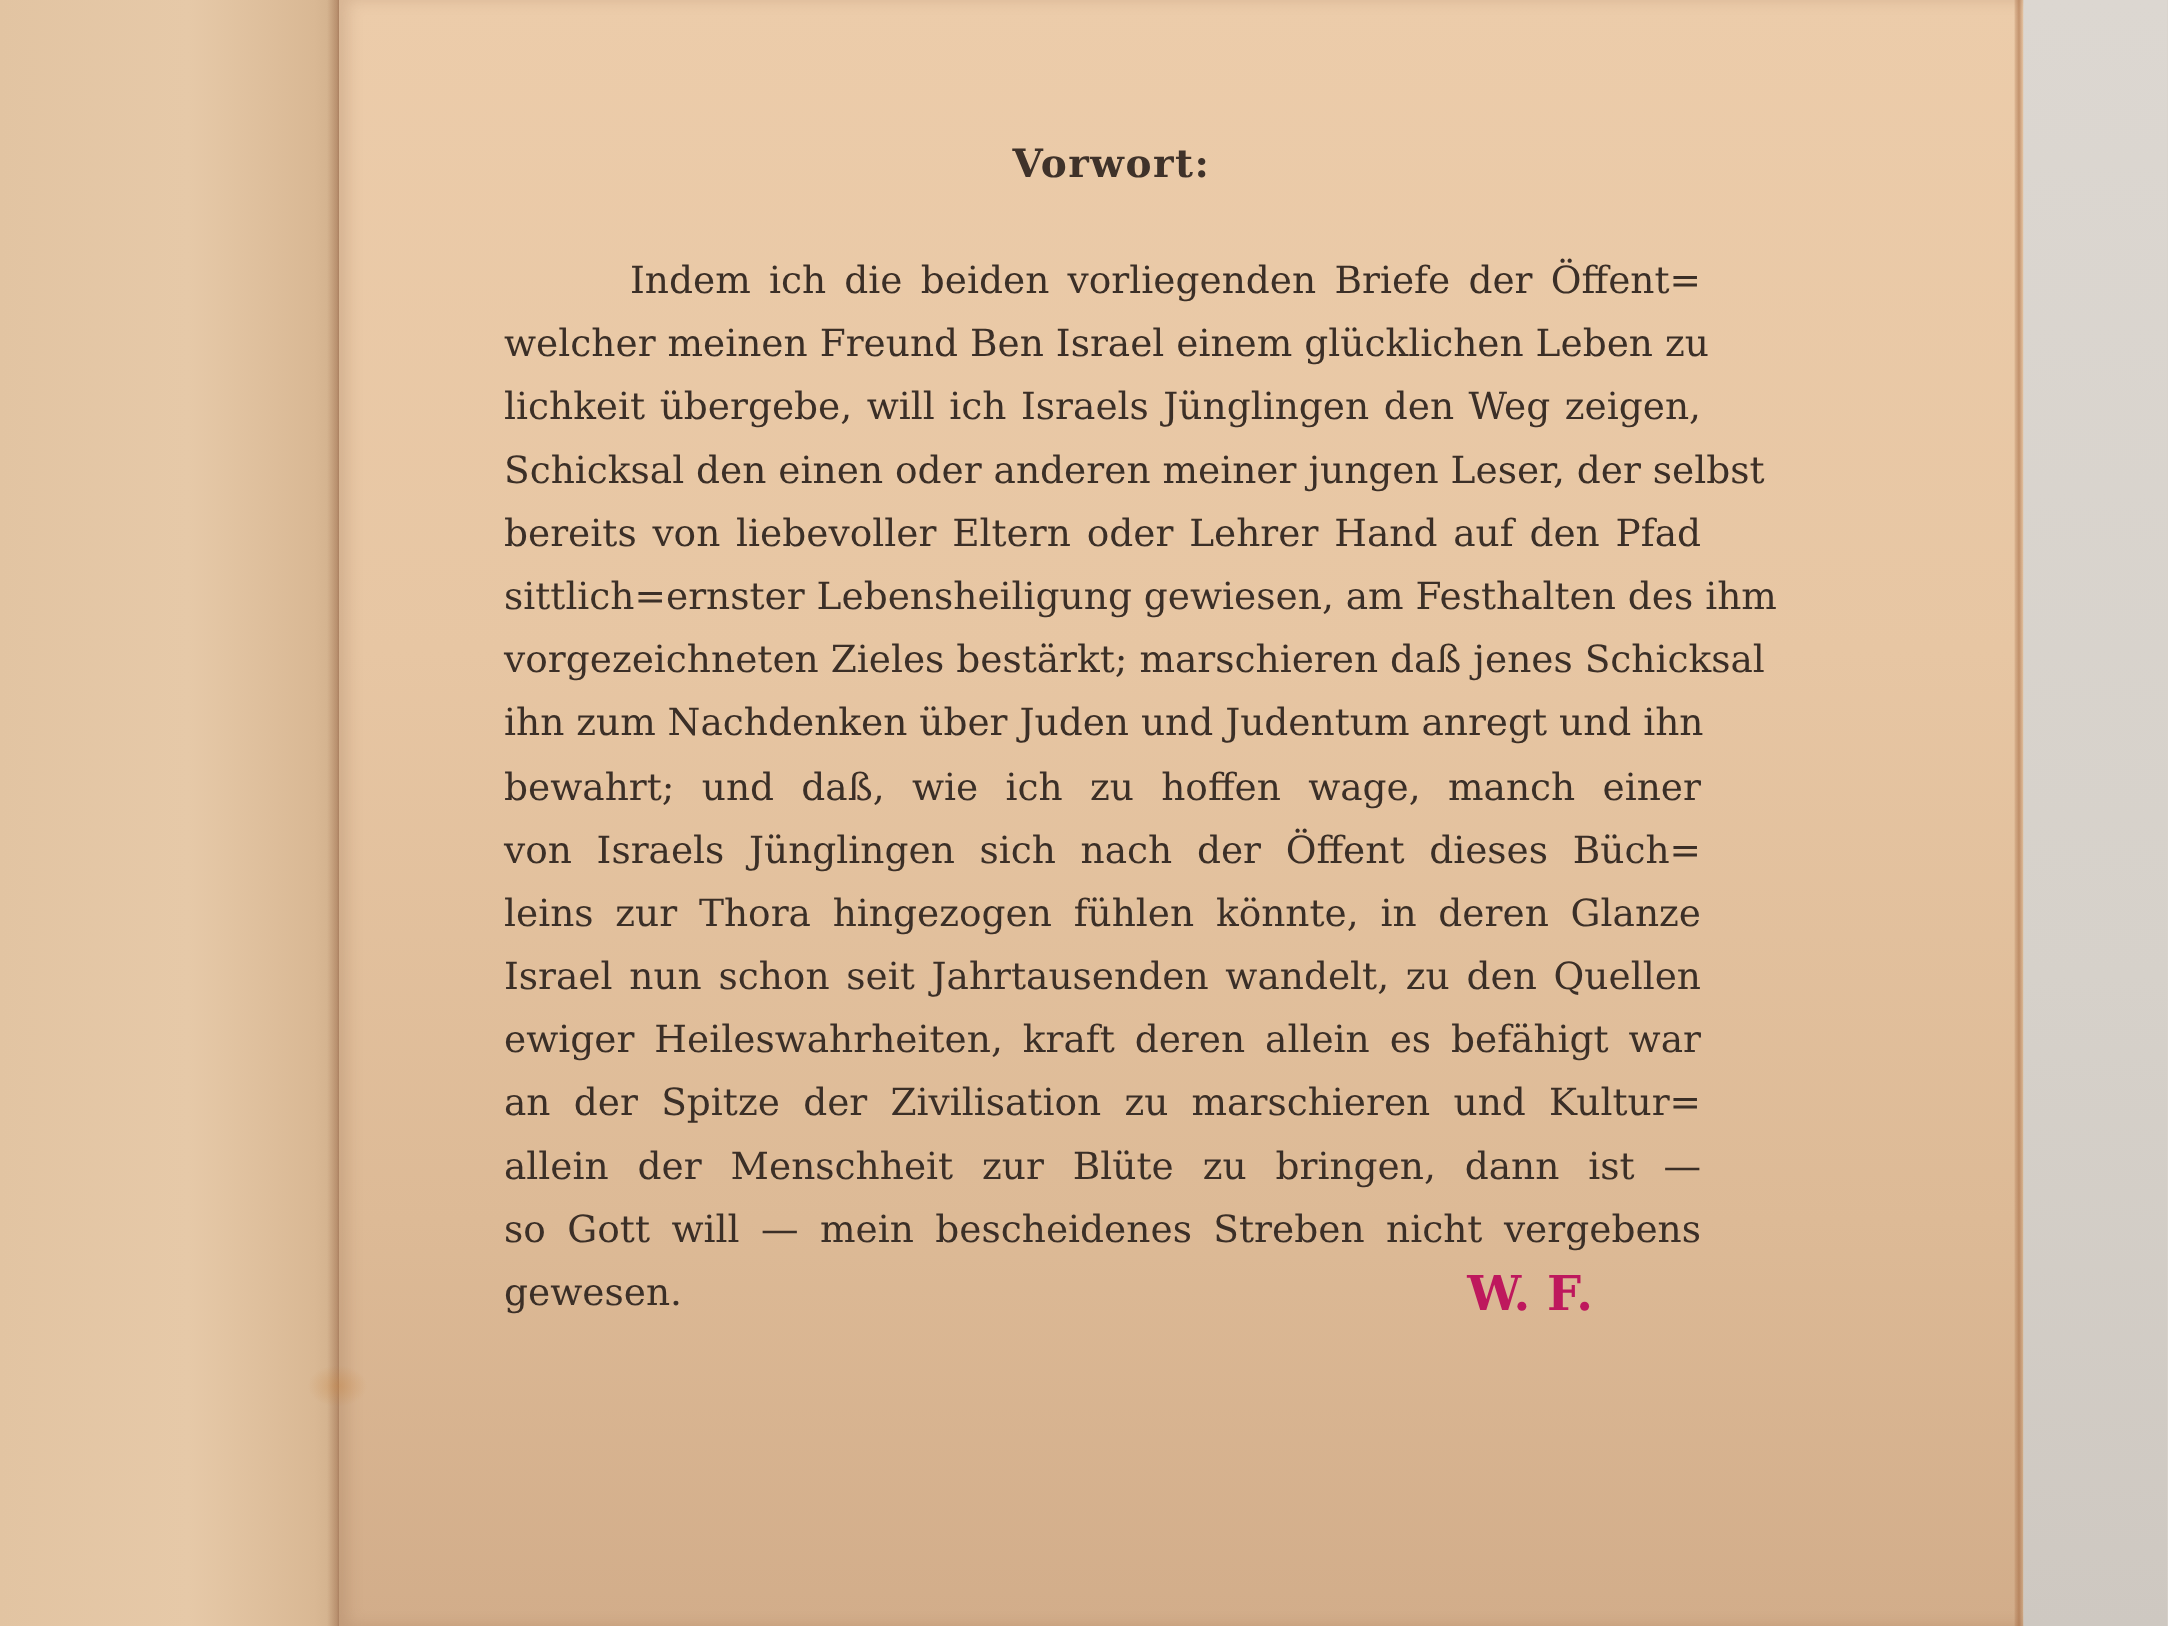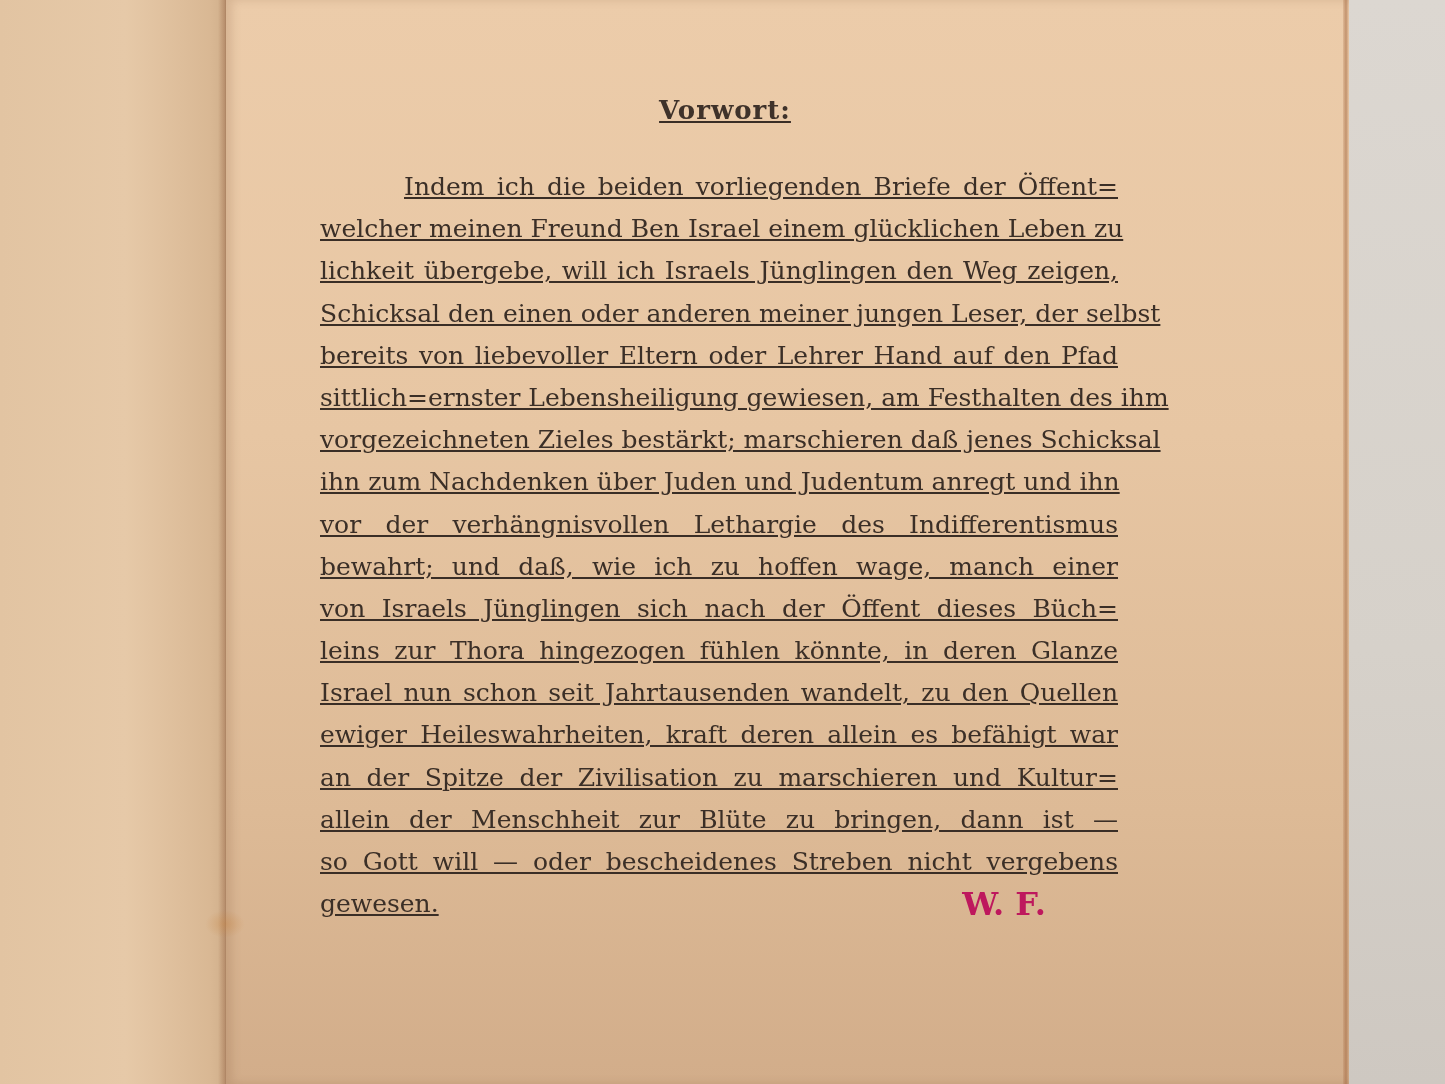--- a/index.html
+++ b/index.html
@@ -59,25 +59,24 @@
     position: absolute;
     left: 205px;
     top: 910px;
     width: 40px;
     height: 28px;
     border-radius: 50%;
     background: radial-gradient(ellipse at center, rgba(200,130,60,0.35) 0%, rgba(200,130,60,0) 70%);
   }
   .text-block {
     position: absolute;
-    left: 320px;
+    left: 336px;
     top: 92px;
     width: 798px;
     color: #3a2e26;
-    text-decoration: underline;
   }
   .heading {
     text-align: center;
     font-family: "DejaVu Serif", serif;
     font-weight: bold;
     font-size: 26px;
     letter-spacing: 1px;
     color: #3f322a;
     height: 36px;
     line-height: 36px;
@@ -124,26 +123,25 @@
 <div class="text-block">
   <div class="heading">Vorwort:</div>
   <div class="line first">Indem ich die beiden vorliegenden Briefe der Öffent=</div>
   <div class="line">welcher meinen Freund Ben Israel einem glücklichen Leben zu</div>
   <div class="line">lichkeit übergebe, will ich Israels Jünglingen den Weg zeigen,</div>
   <div class="line">Schicksal den einen oder anderen meiner jungen Leser, der selbst</div>
   <div class="line">bereits von liebevoller Eltern oder Lehrer Hand auf den Pfad</div>
   <div class="line">sittlich=ernster Lebensheiligung gewiesen, am Festhalten des ihm</div>
   <div class="line">vorgezeichneten Zieles bestärkt; marschieren daß jenes Schicksal</div>
   <div class="line">ihn zum Nachdenken über Juden und Judentum anregt und ihn</div>
-  <div class="line">vor der verhängnisvollen Lethargie des Indifferentismus</div>
   <div class="line">bewahrt; und daß, wie ich zu hoffen wage, manch einer</div>
   <div class="line">von Israels Jünglingen sich nach der Öffent dieses Büch=</div>
   <div class="line">leins zur Thora hingezogen fühlen könnte, in deren Glanze</div>
   <div class="line">Israel nun schon seit Jahrtausenden wandelt, zu den Quellen</div>
   <div class="line">ewiger Heileswahrheiten, kraft deren allein es befähigt war</div>
   <div class="line">an der Spitze der Zivilisation zu marschieren und Kultur=</div>
   <div class="line">allein der Menschheit zur Blüte zu bringen, dann ist —</div>
-  <div class="line">so Gott will — oder bescheidenes Streben nicht vergebens</div>
+  <div class="line">so Gott will — mein bescheidenes Streben nicht vergebens</div>
   <div class="line last">
     <span>gewesen.</span>
     <span class="signature">W. F.</span>
   </div>
 </div>
 
 </body></html>

